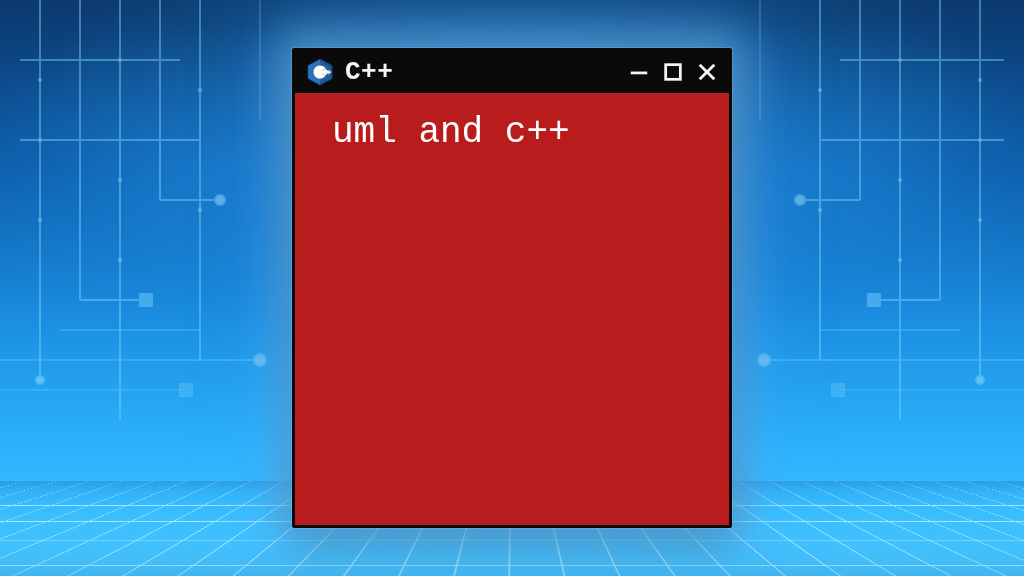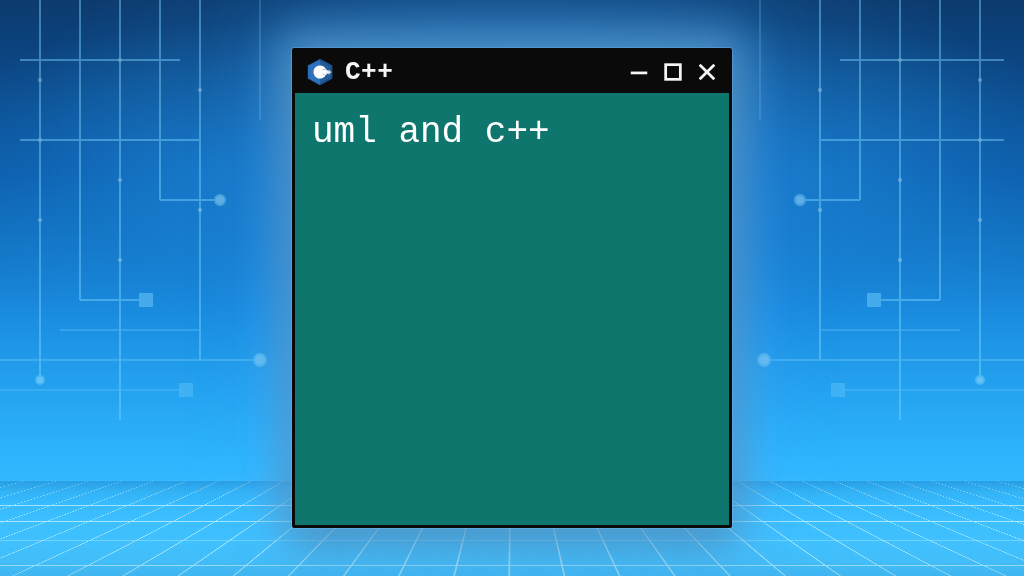--- a/index.html
+++ b/index.html
@@ -150,22 +150,22 @@
     .ctrl svg {
       width: 22px;
       height: 22px;
       stroke: #f5f5f5;
       stroke-width: 3;
       fill: none;
     }
 
     .content {
       flex: 1;
-      background: #0f766e;
-      padding: 18px 17px;
+      background: #b91c1c;
+      padding: 18px 37px;
     }
 
     .content-text {
       color: #ffffff;
       font-size: 36px;
       font-family: 'Consolas', 'Menlo', 'Courier New', monospace;
       font-weight: 400;
       letter-spacing: 0px;
       line-height: 1.2;
       white-space: pre;

